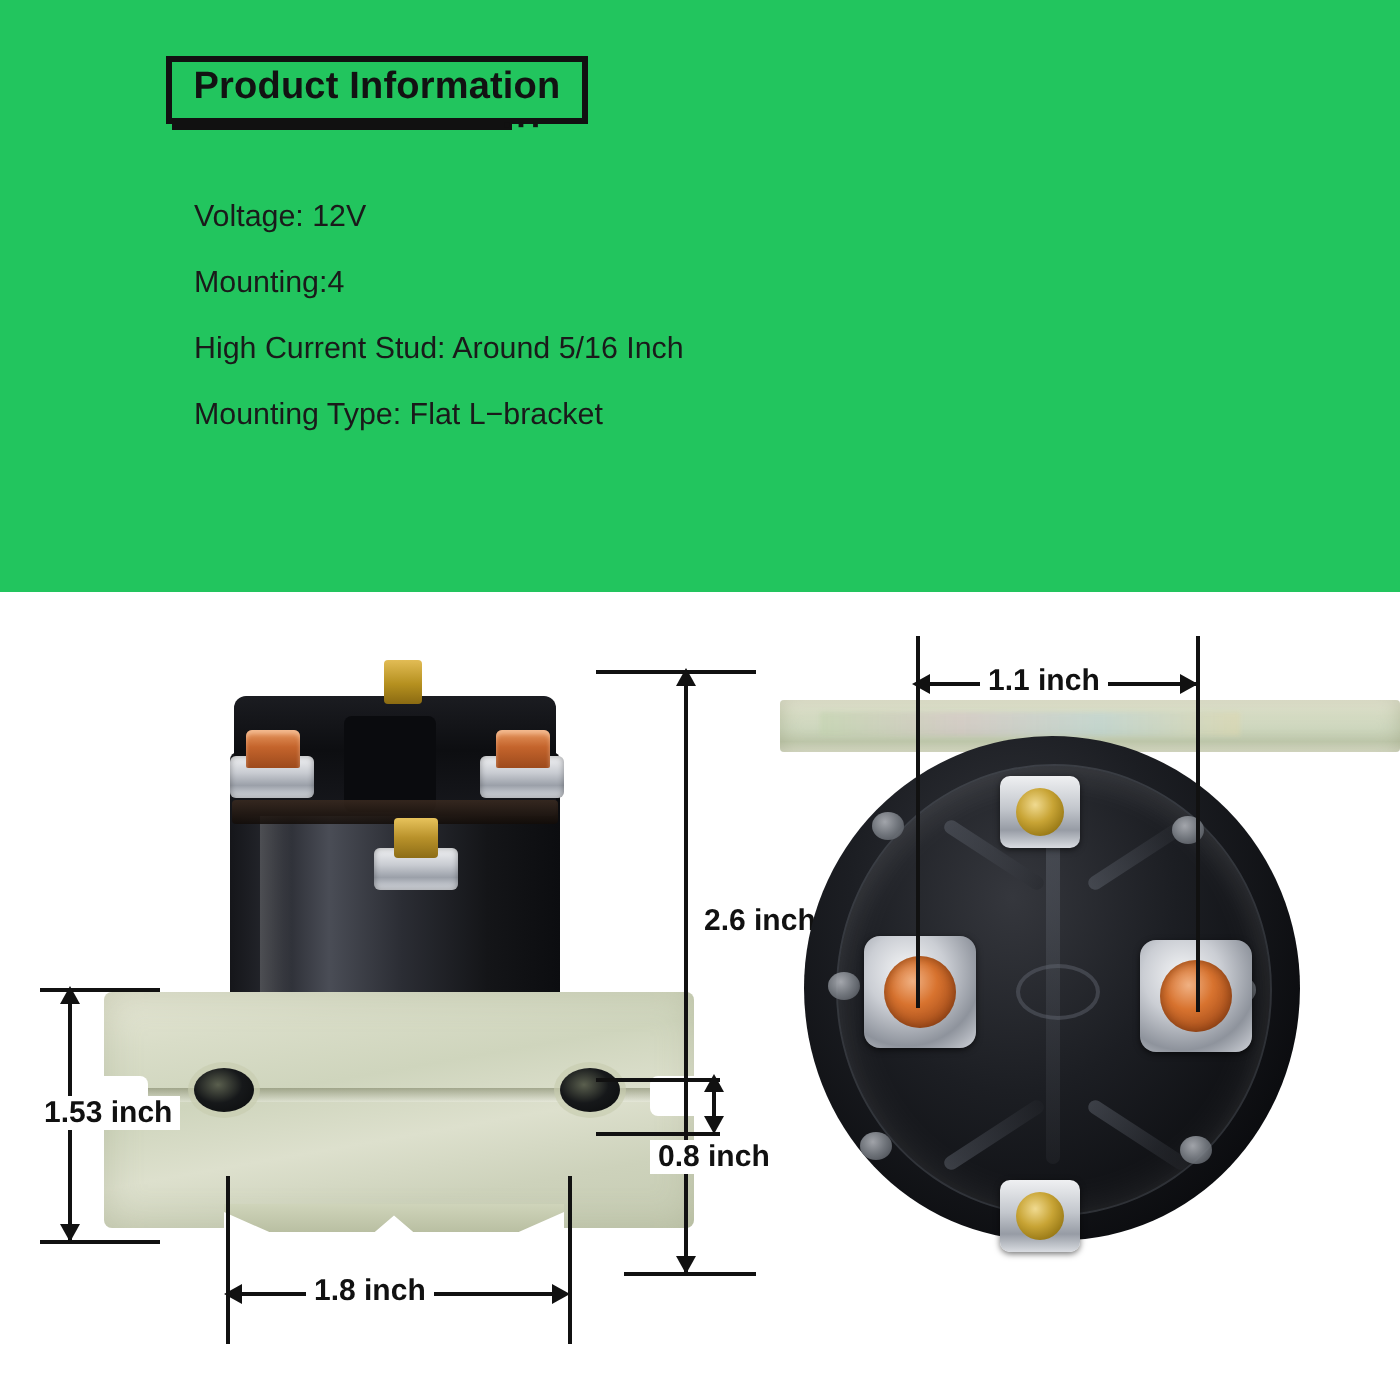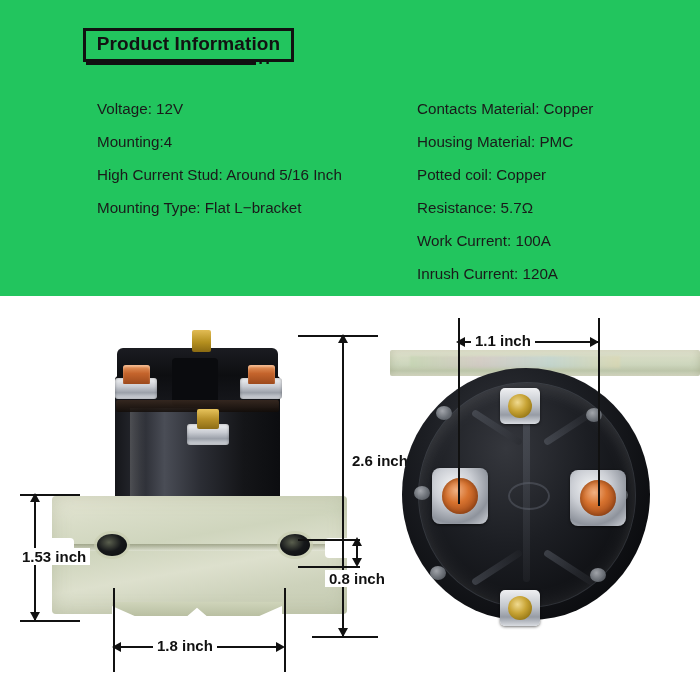--- a/index.html
+++ b/index.html
@@ -263,28 +263,20 @@
       <div class="title-dots">···</div>
     </div>
 
     <div class="spec-col left">
       <div class="spec-line">Voltage: 12V</div>
       <div class="spec-line">Mounting:4</div>
       <div class="spec-line">High Current Stud: Around 5/16 Inch</div>
       <div class="spec-line">Mounting Type: Flat L−bracket</div>
     </div>
 
-    <div class="spec-col right">
-      <div class="spec-line">Contacts Material: Copper</div>
-      <div class="spec-line">Housing Material: PMC</div>
-      <div class="spec-line">Potted coil: Copper</div>
-      <div class="spec-line">Resistance: 5.7Ω</div>
-      <div class="spec-line">Work Current: 100A</div>
-      <div class="spec-line">Inrush Current: 120A</div>
-    </div>
   </div>
 
   <div class="photo-area">
 
     <div class="left-photo">
 
       <div class="sol-body"></div>
       <div class="sol-body-shine"></div>
       <div class="sol-cap"></div>
       <div class="cap-gap"></div>
@@ -376,16 +368,16 @@
       </div>
       <div class="big-stud right">
         <div class="cu"></div>
       </div>
 
       <div class="vline" style="left:68px;top:22px;height:186px;"></div>
       <div class="vline" style="left:208px;top:22px;height:188px;"></div>
       <div class="hline" style="left:70px;top:45px;width:138px;"></div>
       <div class="arrow-left" style="left:66px;top:41px;"></div>
       <div class="arrow-right" style="left:200px;top:41px;"></div>
-      <div class="dim-label" style="left:81px;top:36px;">1.1 inch</div>
+      <div class="dim-label" style="left:100px;top:36px;">1.1 inch</div>
     </div>
   </div>
 </div>
 
 </body></html>

